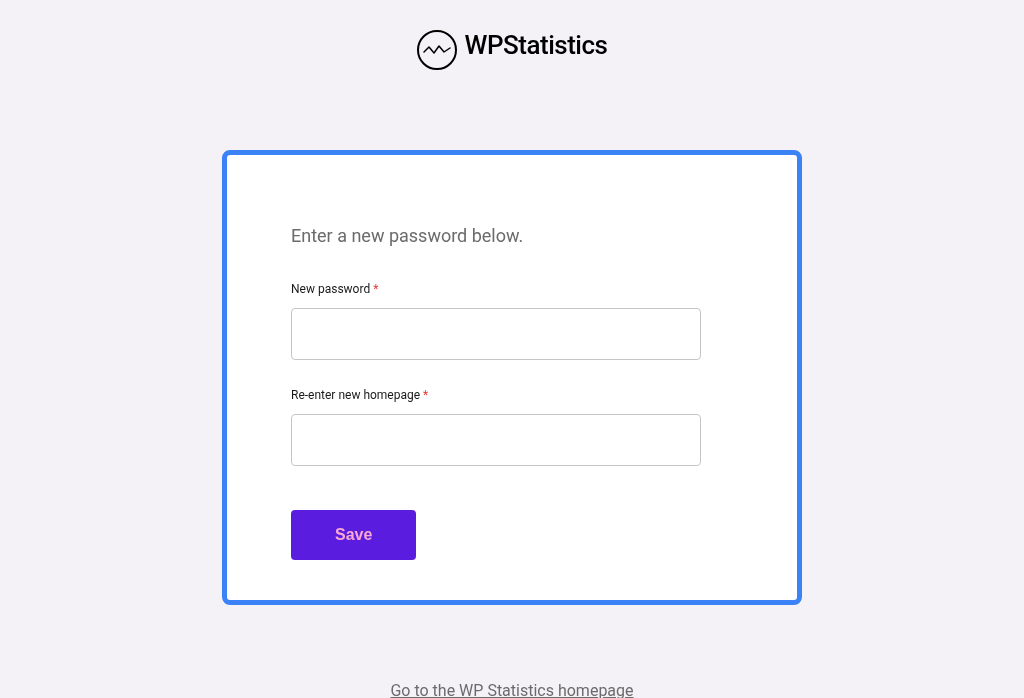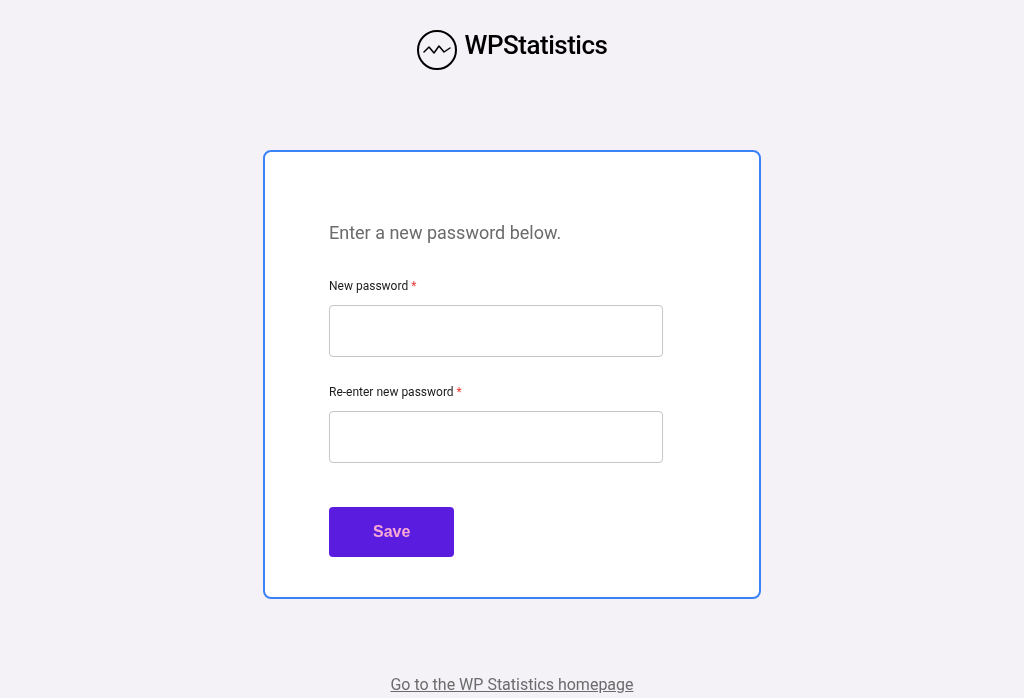--- a/index.html
+++ b/index.html
@@ -31,23 +31,23 @@
       align-items: center;
       justify-content: center;
     }
     .logo-text {
       font-size: 26px;
       font-weight: 500;
       color: #000;
       letter-spacing: -0.5px;
     }
     .card {
-      width: 498px;
+      width: 580px;
       background-color: #fff;
-      border: 2px solid #3b82f6;
+      border: 5px solid #3b82f6;
       border-radius: 8px;
       padding: 70px 96px 40px 64px;
     }
     .instruction {
       font-size: 18px;
       color: #6b6b6b;
       margin-bottom: 36px;
     }
     .field-group {
       margin-bottom: 28px;
@@ -108,21 +108,21 @@
   <div class="field-group">
     <label class="field-label">
       <span>New password</span>
       <span class="required">*</span>
     </label>
     <input type="password" class="field-input" style="">
   </div>
 
   <div class="field-group">
     <label class="field-label">
-      <span>Re-enter new password</span>
+      <span>Re-enter new homepage</span>
       <span class="required">*</span>
     </label>
     <input type="password" class="field-input" style="">
   </div>
 
   <button class="save-button">Save</button>
 </div>
 
 <a class="footer-link">Go to the WP Statistics homepage</a>
 

